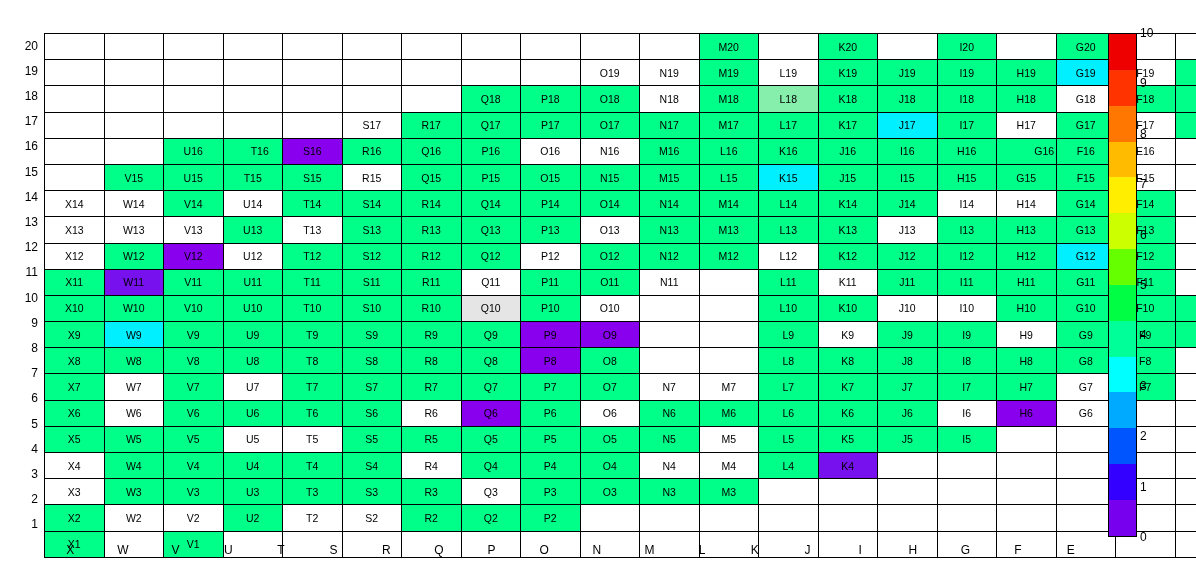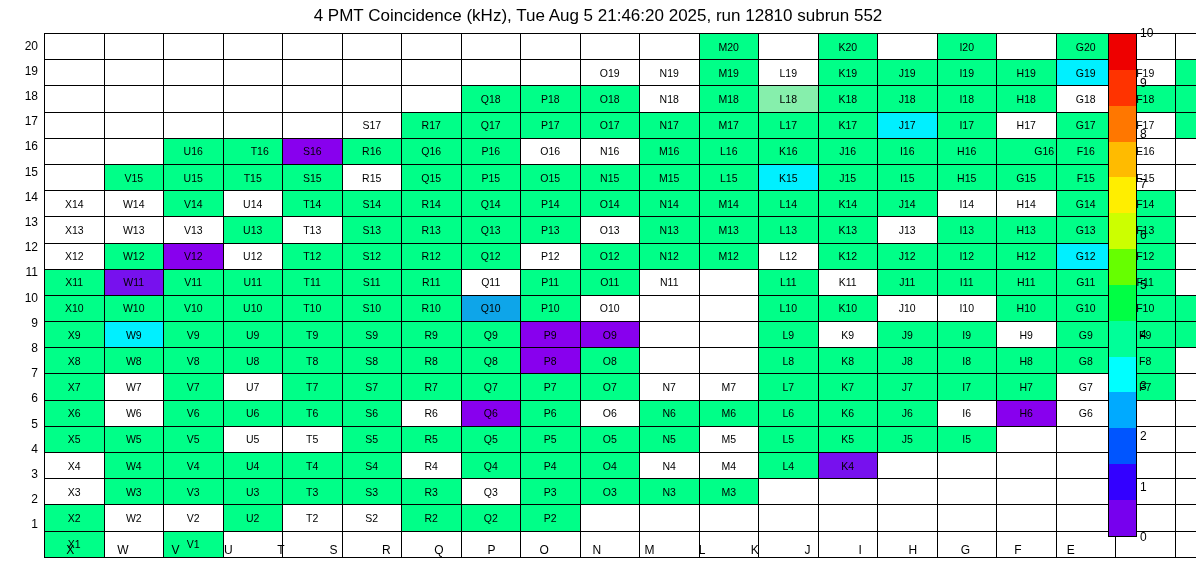--- a/index.html
+++ b/index.html
@@ -114,21 +114,20 @@
     color: #000;
     transform: translateY(-50%);
     line-height: 1;
   }
 </style>
 </head>
 <body>
 
 <div id="root">
 
-  <div id="title">4 PMT Coincidence (kHz), Tue Aug  5 21:46:20 2025, run 12810 subrun 552</div>
 
   <div id="plot">
     <table id="grid">
         <tbody>
           <tr>
             <td style="background: rgb(255, 255, 255);"></td>
             <td style="background: rgb(255, 255, 255);"></td>
             <td style="background: rgb(255, 255, 255);"></td>
             <td style="background: rgb(255, 255, 255);"></td>
             <td style="background: rgb(255, 255, 255);"></td>
@@ -347,21 +346,21 @@
             <td style="background: rgb(255, 255, 255);">E11</td>
           </tr>
           <tr>
             <td style="background: rgb(0, 255, 136);">X10</td>
             <td style="background: rgb(0, 255, 136);">W10</td>
             <td style="background: rgb(0, 255, 136);">V10</td>
             <td style="background: rgb(0, 255, 136);">U10</td>
             <td style="background: rgb(0, 255, 136);">T10</td>
             <td style="background: rgb(0, 255, 136);">S10</td>
             <td style="background: rgb(0, 255, 136);">R10</td>
-            <td style="background: #0ea5e9;">Q10</td>
+            <td style="background: #e5e5e5;">Q10</td>
             <td style="background: rgb(0, 255, 136);">P10</td>
             <td style="background: rgb(255, 255, 255);">O10</td>
             <td style="background: rgb(255, 255, 255);"></td>
             <td style="background: rgb(255, 255, 255);"></td>
             <td style="background: rgb(0, 255, 136);">L10</td>
             <td style="background: rgb(0, 255, 136);">K10</td>
             <td style="background: rgb(255, 255, 255);">J10</td>
             <td style="background: rgb(255, 255, 255);">I10</td>
             <td style="background: rgb(0, 255, 136);">H10</td>
             <td style="background: rgb(0, 255, 136);">G10</td>

